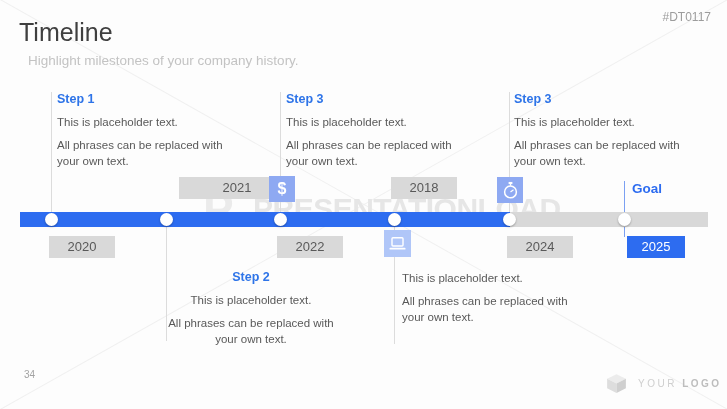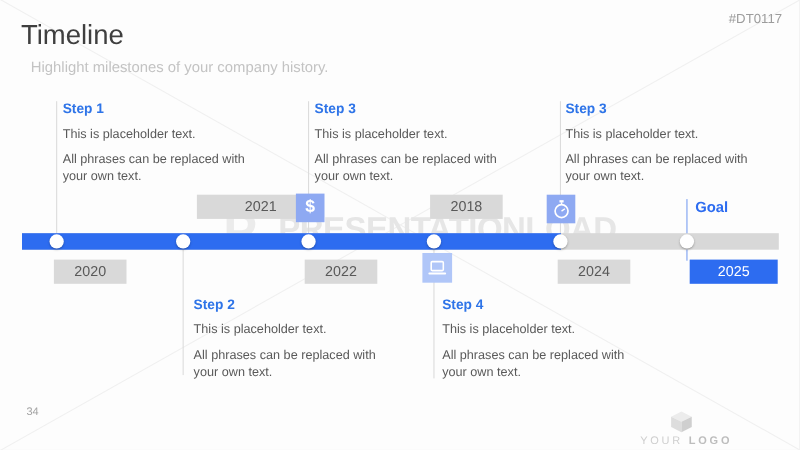--- a/index.html
+++ b/index.html
@@ -24,38 +24,38 @@
   .connector.goal{background:#7ba0f2;}
 
   .bar{position:absolute;left:20px;top:212px;width:688px;height:15px;background:#d8d8d8;z-index:3;}
   .bar-blue{position:absolute;left:0;top:0;width:490px;height:15px;background:#2d6cf0;}
 
   .dot{position:absolute;top:213px;width:13px;height:13px;border-radius:50%;background:#ffffff;
     box-shadow:0 1px 2px rgba(0,0,0,0.3);z-index:4;}
 
   .yearbox{position:absolute;width:66px;height:22px;background:#d9d9d9;color:#595959;
     font-size:13px;line-height:22px;text-align:center;z-index:4;}
-  .yearbox.final{background:#2d6cf0;color:#ffffff;width:80px;}
+  .yearbox.final{background:#2d6cf0;color:#ffffff;width:58px;}
 
   .iconbox{position:absolute;z-index:4;display:flex;align-items:center;justify-content:center;
     color:#ffffff;}
   .iconbox.mid{background:#8ea9f2;width:26px;height:26px;}
   .iconbox.light{background:#b0c6f8;width:27px;height:27px;}
   .dollar{font-size:16px;font-weight:700;}
 
   .goal-label{position:absolute;left:632px;top:181px;font-size:13.5px;font-weight:700;color:#2d6cf0;z-index:5;text-align:center;}
 
   .step{position:absolute;width:182px;z-index:5;}
   .step-title{font-size:12.5px;font-weight:700;color:#2e74e8;margin-bottom:8px;}
   .step-line{font-size:11.5px;color:#595959;margin-bottom:7px;line-height:16px;}
 
   .footer-page{position:absolute;left:24px;top:369px;font-size:10px;color:#a3a3a3;}
   .footer-title{position:absolute;left:64px;top:369px;font-size:10px;color:#a3a3a3;}
 
-  .logo-wrap{position:absolute;left:582px;top:371px;display:flex;align-items:center;z-index:5;flex-direction:column;}
+  .logo-wrap{position:absolute;left:604px;top:371px;display:flex;align-items:center;z-index:5;}
   .logo-cube{width:25px;height:25px;margin-right:9px;}
   .logo-text{font-size:10px;letter-spacing:2.5px;color:#cfcfcf;}
   .logo-text b{color:#bdbdbd;font-weight:700;letter-spacing:2.5px;}
 </style>
 </head>
 <body>
 
 <div class="slide">
 
   <div class="diag d1"></div>
@@ -121,27 +121,26 @@
   <div class="step" style="left:286px;top:92px;">
     <div class="step-title">Step 3</div>
     <div class="step-line">This is placeholder text.</div>
     <div class="step-line">All phrases can be replaced with your own text.</div>
   </div>
   <div class="step" style="left:514px;top:92px;">
     <div class="step-title">Step 3</div>
     <div class="step-line">This is placeholder text.</div>
     <div class="step-line">All phrases can be replaced with your own text.</div>
   </div>
-  <div class="step" style="left:176px;top:270px;">
+  <div class="step" style="left:160px;top:270px;text-align:center;">
     <div class="step-title">Step 2</div>
     <div class="step-line">This is placeholder text.</div>
     <div class="step-line">All phrases can be replaced with your own text.</div>
   </div>
   <div class="step" style="left:402px;top:270px;">
-    <div class="step-title">Step 4</div>
     <div class="step-line">This is placeholder text.</div>
     <div class="step-line">All phrases can be replaced with your own text.</div>
   </div>
 
   <div class="footer-page">34</div>
 
   <div class="logo-wrap">
     <svg class="logo-cube" viewBox="0 0 24 24">
       <polygon points="12,3 21,7.5 12,12 3,7.5" fill="#ececec"></polygon>
       <polygon points="3,7.5 12,12 12,21 3,16.5" fill="#dddddd"></polygon>

